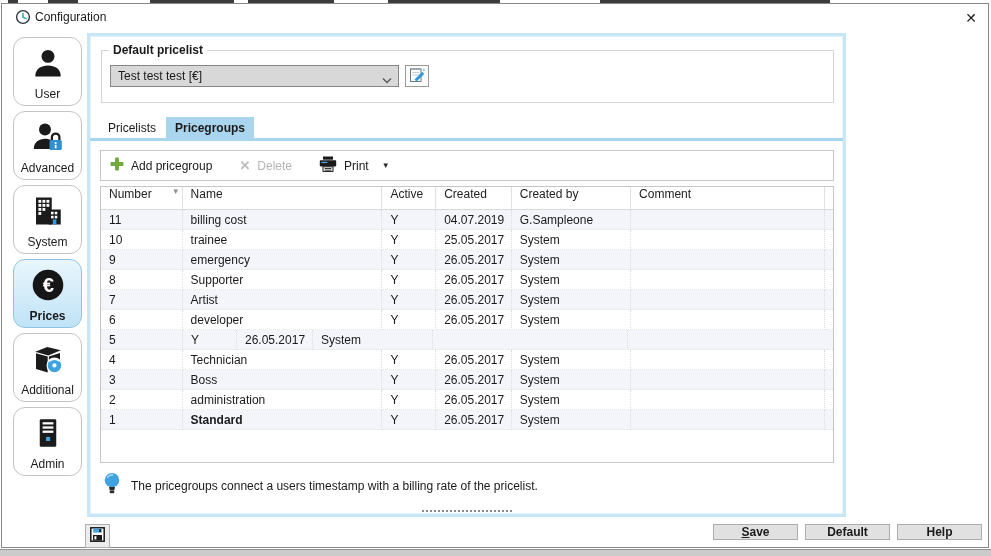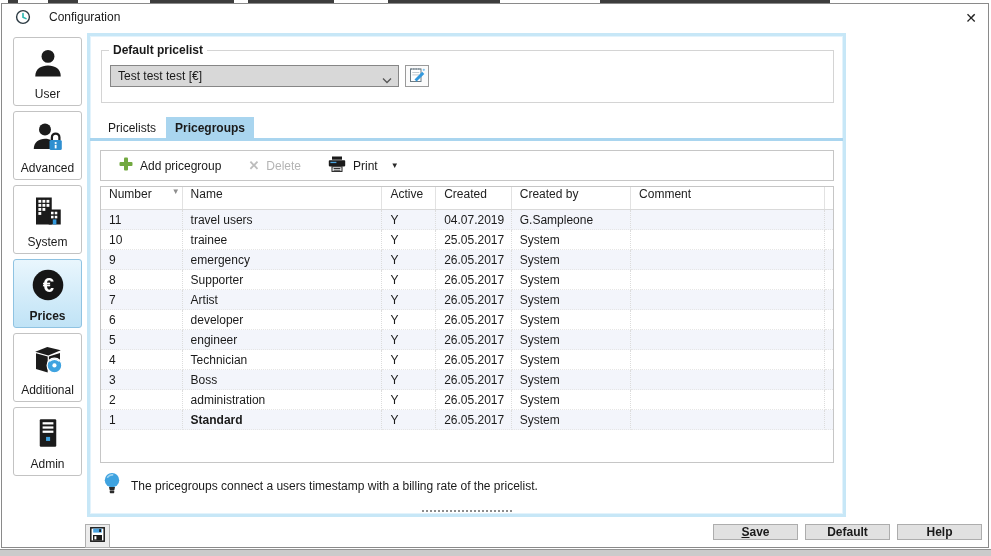--- a/index.html
+++ b/index.html
@@ -11,27 +11,27 @@
   
   .art-top { position:absolute; top:0; height:3px; background:#3d3d3d; }
   .art-bottom { position:absolute; left:0; bottom:0; width:991px; height:7px;
     background:#cbcbcb; border-top:1px solid #949494; box-sizing:border-box; }
 
   .window { position:absolute; left:1px; top:3px; width:988px; height:545px;
     background:#ffffff; border:1px solid #8a8a8a; box-sizing:border-box; }
 
   
   .titlebar { height:26px; display:flex; align-items:center; padding-left:13px; }
-  .title-text { margin-left:18px; }
+  .title-text { margin-left:4px; }
   .close-btn { position:absolute; right:5px; top:4px; width:24px; height:20px;
     text-align:center; line-height:20px; font-size:14px; color:#222; cursor:default; }
 
   
   .sidebar { position:absolute; left:11px; top:33px; width:69px; }
-  .side-item { height:69px; border:1px solid #c3c3c3; border-radius:3px; margin-bottom:5px;
+  .side-item { height:69px; border:1px solid #c3c3c3; border-radius:12px; margin-bottom:5px;
     background:#fff; display:flex; flex-direction:column; align-items:center;
     justify-content:flex-end; padding-bottom:4px; box-sizing:border-box; }
   .side-item .icon-wrap { flex:1; display:flex; align-items:center; justify-content:center; width:100%; }
   .side-item.selected { background:linear-gradient(#e9f6fd,#c0e3f6); border-color:#8fc3e2; }
   .side-item.selected .side-label { font-weight:bold; }
   .side-label { line-height:14px; }
 
   
   .content { position:absolute; left:85px; top:29px; width:759px; height:484px;
     background:#fff; border:3px solid #c7e7f7; box-shadow:inset 0 0 0 1px #e3f3fc;
@@ -43,21 +43,21 @@
     border:1px solid #868686; box-sizing:border-box; display:flex; align-items:center; padding-left:7px; }
   .combo-chevron { position:absolute; right:6px; top:7px; }
   .edit-btn { position:absolute; left:303px; top:14px; width:24px; height:22px; background:#fbfbfb;
     border:1px solid #9a9a9a; box-sizing:border-box; display:flex; align-items:center; justify-content:center; }
 
   .tabstrip { margin-top:14px; padding-left:9px; display:flex; border-bottom:3px solid #a9d5ef; }
   .tab { padding:4px 9px 3px; margin-right:1px; }
   .tab.active { background:#a9d5ef; font-weight:bold; }
 
   .toolbar { margin:9px 9px 0 10px; height:31px; border:1px solid #c6c6c6;
-    display:flex; align-items:center; padding-left:18px; box-sizing:border-box; }
+    display:flex; align-items:center; padding-left:9px; box-sizing:border-box; }
   .tool-btn { display:flex; align-items:center; gap:7px; margin-right:27px; }
   .tool-btn.disabled { color:#b4b4b4; }
   .x-glyph { color:#bdbdbd; font-weight:bold; font-size:13px; }
   .caret { margin-left:13px; font-size:8px; color:#2b2b2b; }
 
   .grid { margin:5px 9px 0 10px; border:1px solid #c6c6c6; height:277px;
     box-sizing:border-box; overflow:hidden; background:#fff; }
   .thead { display:flex; height:22px; border-bottom:1px solid #d9d9d9; }
   .th { padding-left:8px; box-sizing:border-box; border-right:1px solid #e2e2e2;
     display:flex; align-items:flex-start; color:#222; }
@@ -264,21 +264,21 @@
         <div class="th w1">Name</div>
         <div class="th w2">Active</div>
         <div class="th w3">Created</div>
         <div class="th w4">Created by</div>
         <div class="th w5">Comment</div>
         <div class="th w6"></div>
       </div>
       <div id="table-body">
           <div class="tr stripe">
     <div class="td w0 c-number">11</div>
-    <div class="td w1 c-name">travel users</div>
+    <div class="td w1 c-name">billing cost</div>
     <div class="td w2 c-active">Y</div>
     <div class="td w3 c-created">04.07.2019</div>
     <div class="td w4 c-created_by">G.Sampleone</div>
     <div class="td w5 c-comment"></div>
     <div class="td w6 c-filler"></div>
   </div>
           <div class="tr">
     <div class="td w0 c-number">10</div>
     <div class="td w1 c-name">trainee</div>
     <div class="td w2 c-active">Y</div>
@@ -318,21 +318,20 @@
     <div class="td w0 c-number">6</div>
     <div class="td w1 c-name">developer</div>
     <div class="td w2 c-active">Y</div>
     <div class="td w3 c-created">26.05.2017</div>
     <div class="td w4 c-created_by">System</div>
     <div class="td w5 c-comment"></div>
     <div class="td w6 c-filler"></div>
   </div>
           <div class="tr stripe">
     <div class="td w0 c-number">5</div>
-    <div class="td w1 c-name">engineer</div>
     <div class="td w2 c-active">Y</div>
     <div class="td w3 c-created">26.05.2017</div>
     <div class="td w4 c-created_by">System</div>
     <div class="td w5 c-comment"></div>
     <div class="td w6 c-filler"></div>
   </div>
           <div class="tr">
     <div class="td w0 c-number">4</div>
     <div class="td w1 c-name">Technician</div>
     <div class="td w2 c-active">Y</div>

